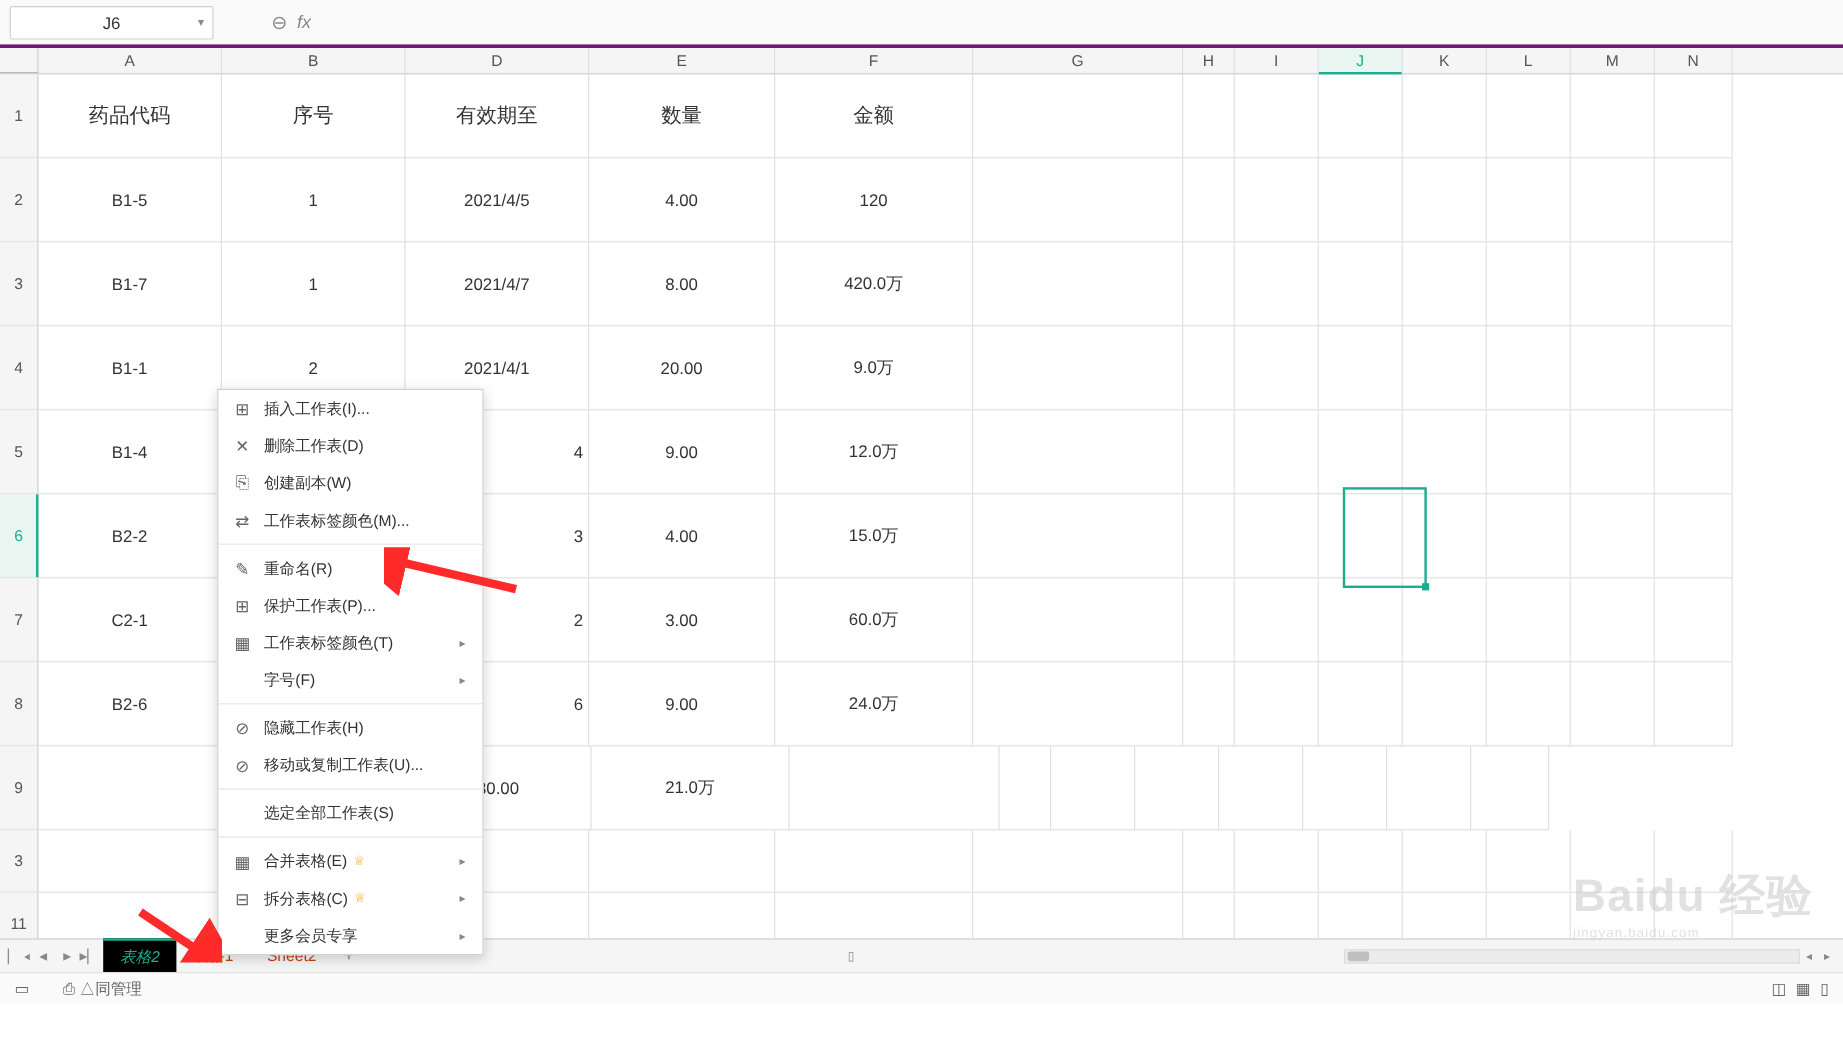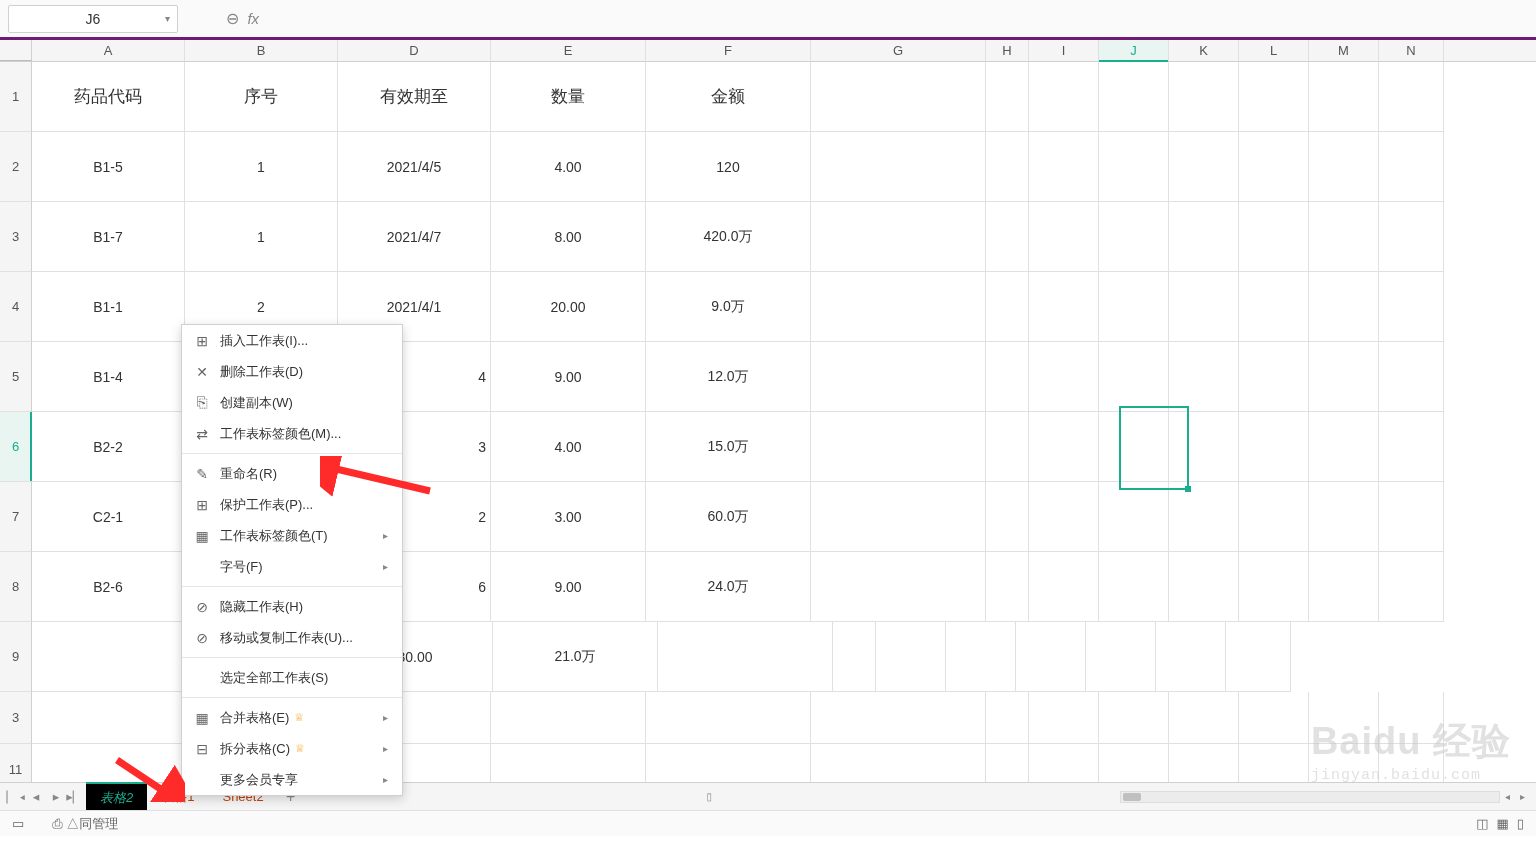--- a/index.html
+++ b/index.html
@@ -60,21 +60,21 @@
 .hscroll-track { margin-left: auto; width: 380px; height: 12px; background: #ececec; border: 1px solid #ddd; position: relative; }
 .hscroll-thumb { position: absolute; left: 2px; top: 1px; width: 18px; height: 8px; background: #c0c0c0; border-radius: 2px; }
 .hscroll-arrow { color: #888; font-size: 10px; margin: 0 5px; }
 
 
 .status-partial { position: absolute; bottom: 28px; left: 0; right: 0; height: 26px; border-top: 1px solid #e0e0e0; background: #fafafa; display: flex; align-items: center; padding: 0 12px; color: #666; font-size: 13px; }
 .status-partial .sp-r { margin-left: auto; display: flex; align-items: center; gap: 8px; }
 
 .watermark { position: absolute; right: 25px; bottom: 80px; color: rgba(200,200,200,0.55); z-index: 50; pointer-events: none; text-align: left; }
 .watermark .wm-main { font-size: 38px; font-weight: 700; letter-spacing: 1px; }
-.watermark .wm-sub { font-size: 15px; letter-spacing: 1px; font-family: Liberation Mono, monospace; }
+.watermark .wm-sub { font-size: 11px; letter-spacing: 1px; }
 </style>
 </head>
 <body>
 
 <div class="formula-bar">
   <div class="name-box-wrap">
     <input class="name-box" value="J6" style="">
     <span class="nb-dd">▾</span>
   </div>
   <span class="fx-zoom">⊖</span>

